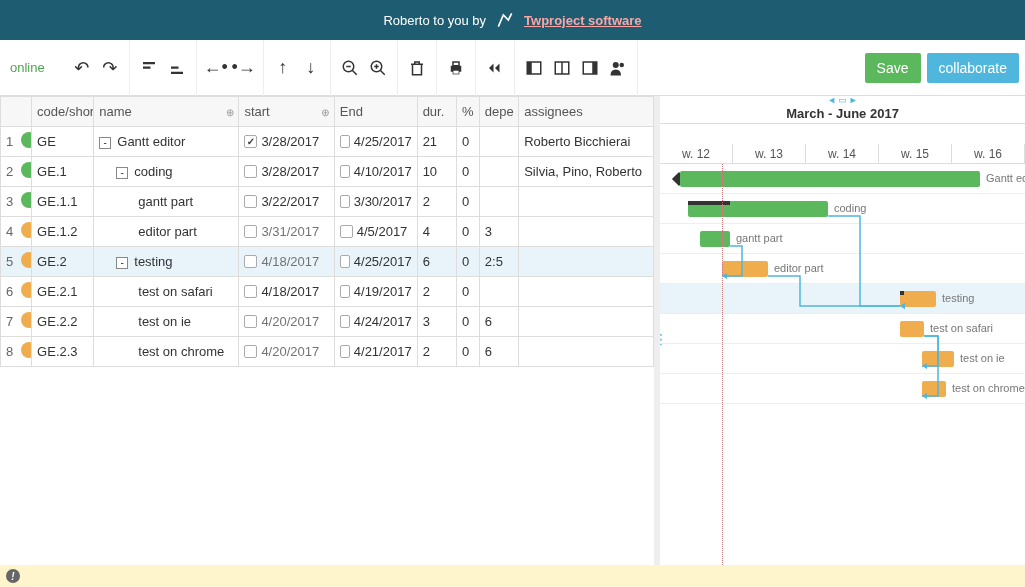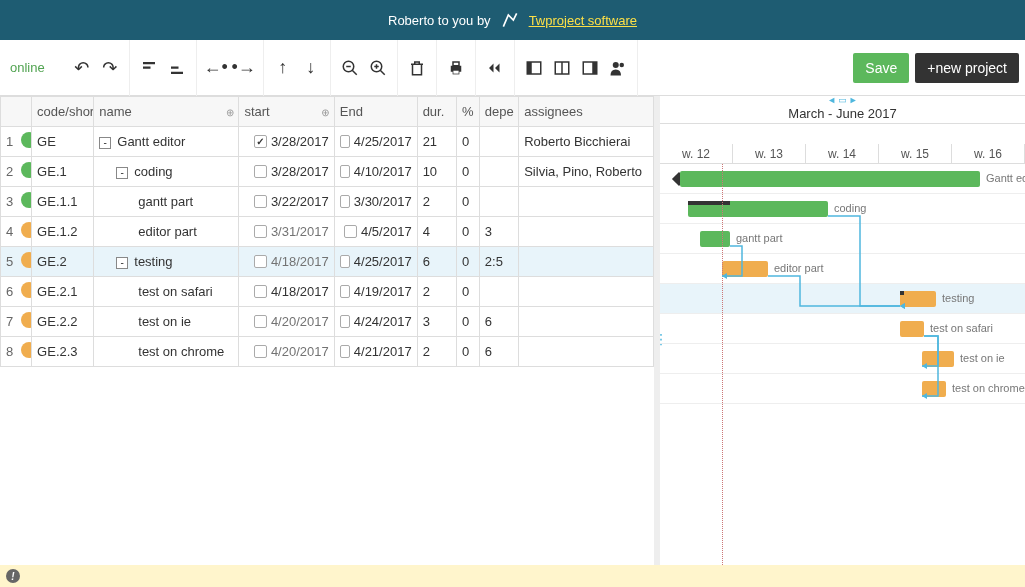--- a/index.html
+++ b/index.html
@@ -1,19 +1,19 @@
 <!DOCTYPE html>
 <html><head>
 <meta charset="utf-8">
 <style>
   * { box-sizing: border-box; margin: 0; padding: 0; }
   body { font-family: Arial, sans-serif; font-size: 13px; color: #333; width: 1025px; height: 587px; overflow: hidden; background: #fff; }
   
   .top-banner { background: #1e5c72; height: 40px; display: flex; align-items: center; justify-content: center; gap: 8px; color: #fff; font-size: 13px; }
-  .top-banner a { color: #fde047; text-decoration: underline; font-weight: normal; }
+  .top-banner a { color: #fca5a5; text-decoration: underline; font-weight: bold; }
   .doodle-icon { width: 22px; height: 20px; }
   
   .toolbar { height: 56px; background: #fff; border-bottom: 1px solid #ddd; display: flex; align-items: center; padding: 0 6px; gap: 0; }
   .logo { display: flex; align-items: baseline; margin-right: 18px; margin-left: 2px; }
   .logo-gantt { font-size: 30px; font-weight: bold; color: #51a351; }
   .logo-t { color: #f0ad4e; }
   .logo-online { font-size: 13px; color: #51a351; margin-left: 2px; }
   
   .tool-group { display: flex; align-items: center; height: 56px; padding: 0 8px; border-right: 1px solid #eee; gap: 6px; }
   .tool-btn { width: 22px; height: 22px; display: inline-flex; align-items: center; justify-content: center; cursor: pointer; font-size: 18px; color: #333; }
@@ -44,32 +44,32 @@
   .col-dep { width: 38px; }
   .col-ass { width: 130px; }
   
   .status-dot { width: 16px; height: 16px; border-radius: 50%; display: inline-block; }
   .status-green { background: #5cb85c; }
   .status-orange { background: #f0ad4e; }
   .edit-pencil { font-size: 10px; color: #666; margin-left: 2px; cursor: pointer; }
   .toggle-box { width: 12px; height: 12px; border: 1px solid #888; display: inline-flex; align-items: center; justify-content: center; font-size: 10px; margin-right: 6px; cursor: pointer; background: #fff; line-height: 1; }
   .indent-1 { padding-left: 22px !important; }
   .indent-2 { padding-left: 44px !important; }
-  .date-cell { display: flex; align-items: center; gap: 4px; justify-content: flex-end; }
+  .date-cell { display: flex; align-items: center; gap: 4px; }
   .cb { width: 13px; height: 13px; border: 1px solid #aaa; border-radius: 2px; display: inline-flex; align-items: center; justify-content: center; background: #fff; font-size: 10px; }
   .cb.checked::after { content: "✓"; color: #333; font-weight: bold; }
   .dim { color: #737373; }
   
   .splitter { width: 6px; background: #eee; cursor: col-resize; position: relative; }
   .splitter::after { content: "⋮"; position: absolute; top: 50%; left: 0; color: #4fb7de; font-size: 14px; }
   
   .gantt { flex: 1; overflow: hidden; position: relative; }
   .gantt-nav { height: 8px; display: flex; justify-content: center; gap: 2px; align-items: center; }
   .gantt-nav span { font-size: 9px; color: #4fb7de; cursor: pointer; }
-  .gantt-title { text-align: center; font-size: 13px; padding: 2px 0; border-bottom: 1px solid #ddd; }
+  .gantt-title { text-align: center; font-size: 13px; padding: 2px 0; border-bottom: 1px solid #ddd; font-weight: bold; }
   .gantt-weeks { display: flex; border-bottom: 1px solid #ddd; height: 20px; margin-top: 20px; }
   .gantt-weeks div { flex: 1; border-right: 1px solid #ddd; text-align: center; font-size: 12px; line-height: 20px; color: #555; }
   .gantt-body { position: relative; height: calc(100% - 46px); }
   .gantt-row { height: 30px; border-bottom: 1px solid #eee; position: relative; }
   .gantt-row.row-hl { background: #e8f4fa; }
   .bar { position: absolute; height: 16px; top: 7px; border-radius: 2px; }
   .bar-green { background: #5cb85c; }
   .bar-orange { background: #f0ad4e; }
   .bar-progress { position: absolute; left: 0; top: 0; height: 4px; background: #333; }
   .bar-diamond { width: 10px; height: 10px; background: #333; transform: rotate(45deg); position: absolute; top: 10px; }
@@ -182,21 +182,21 @@
     <span class="tool-btn">
         <svg viewBox="0 0 24 24">
           <circle cx="9" cy="8" r="4" fill="#333"></circle>
           <path d="M2 22 Q2 14 9 14 Q16 14 16 22 z" fill="#333"></path>
           <circle cx="17" cy="8" r="3" fill="#333"></circle>
         </svg>
       </span>
   </div>
   <div class="spacer"></div>
   <button class="btn btn-save">Save</button>
-  <button class="btn btn-new">+new project</button>
+  <button class="btn btn-collab">collaborate</button>
 </div>
 
 <div class="main">
   <div class="grid">
     <table>
       <thead>
         <tr>
           <th class="col-idx" colspan="2"></th>
           <th class="col-code">code/short</th>
           <th class="col-name"><span>name</span><span class="sort-icon">⊕</span></th>

